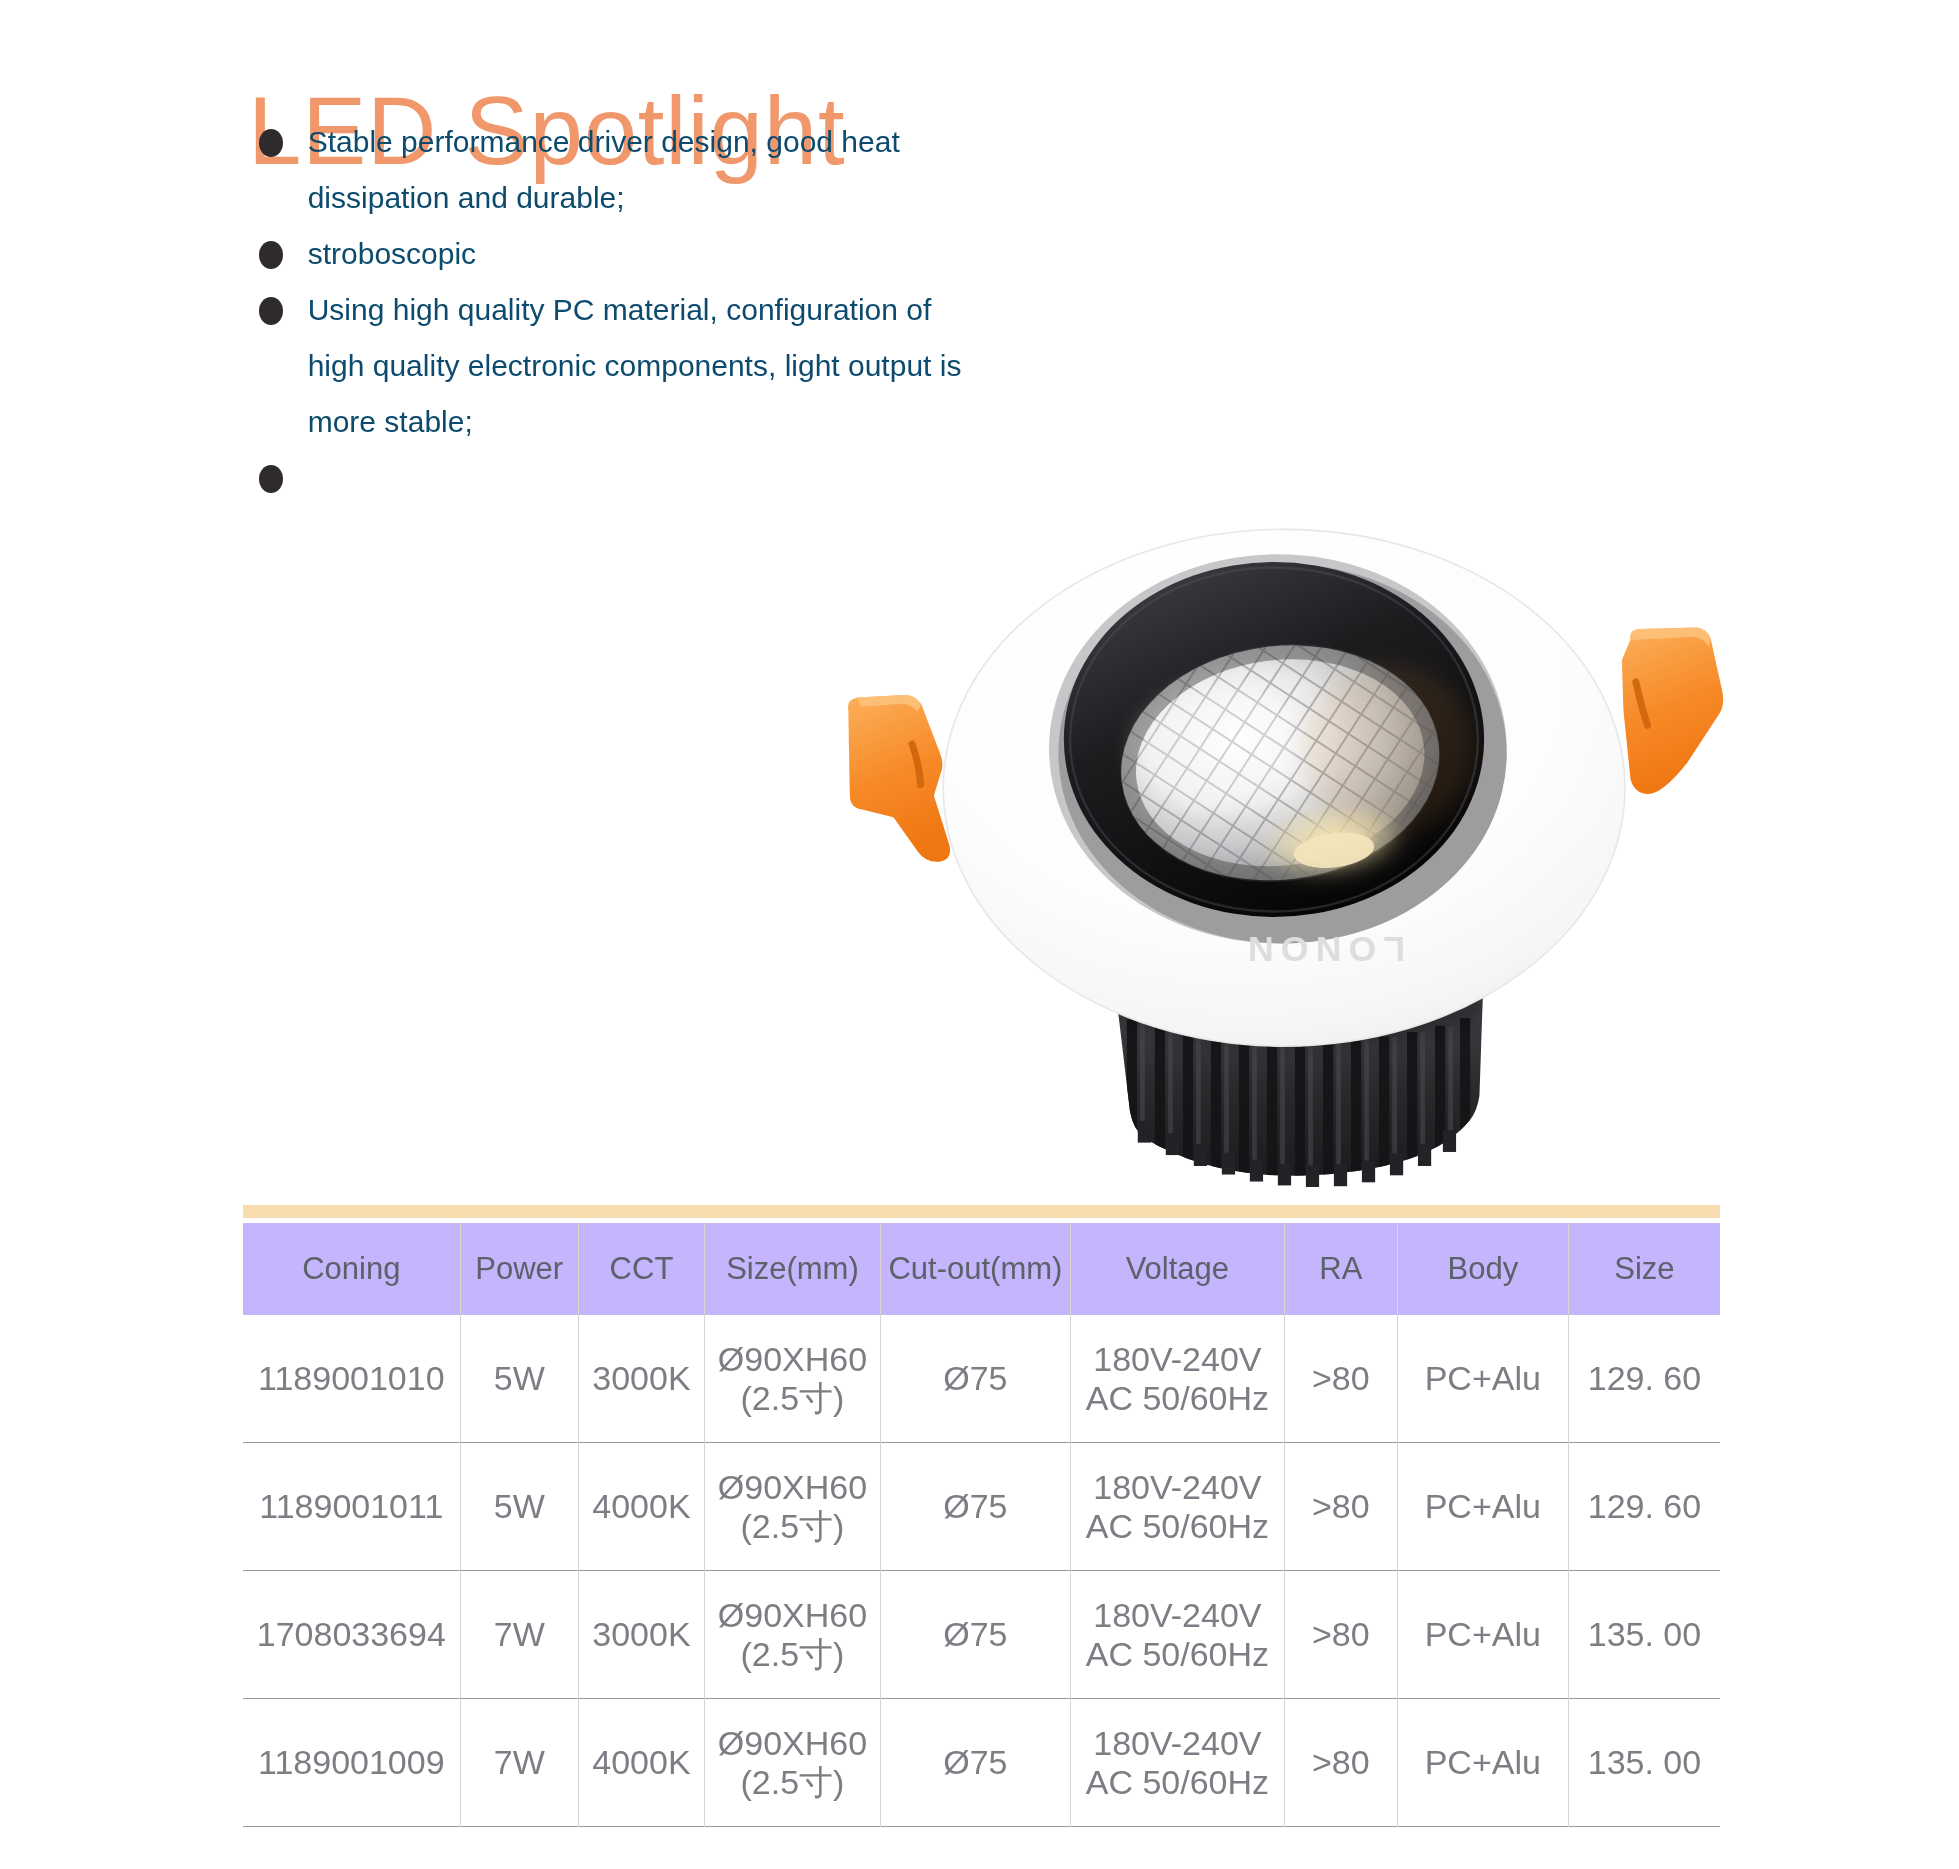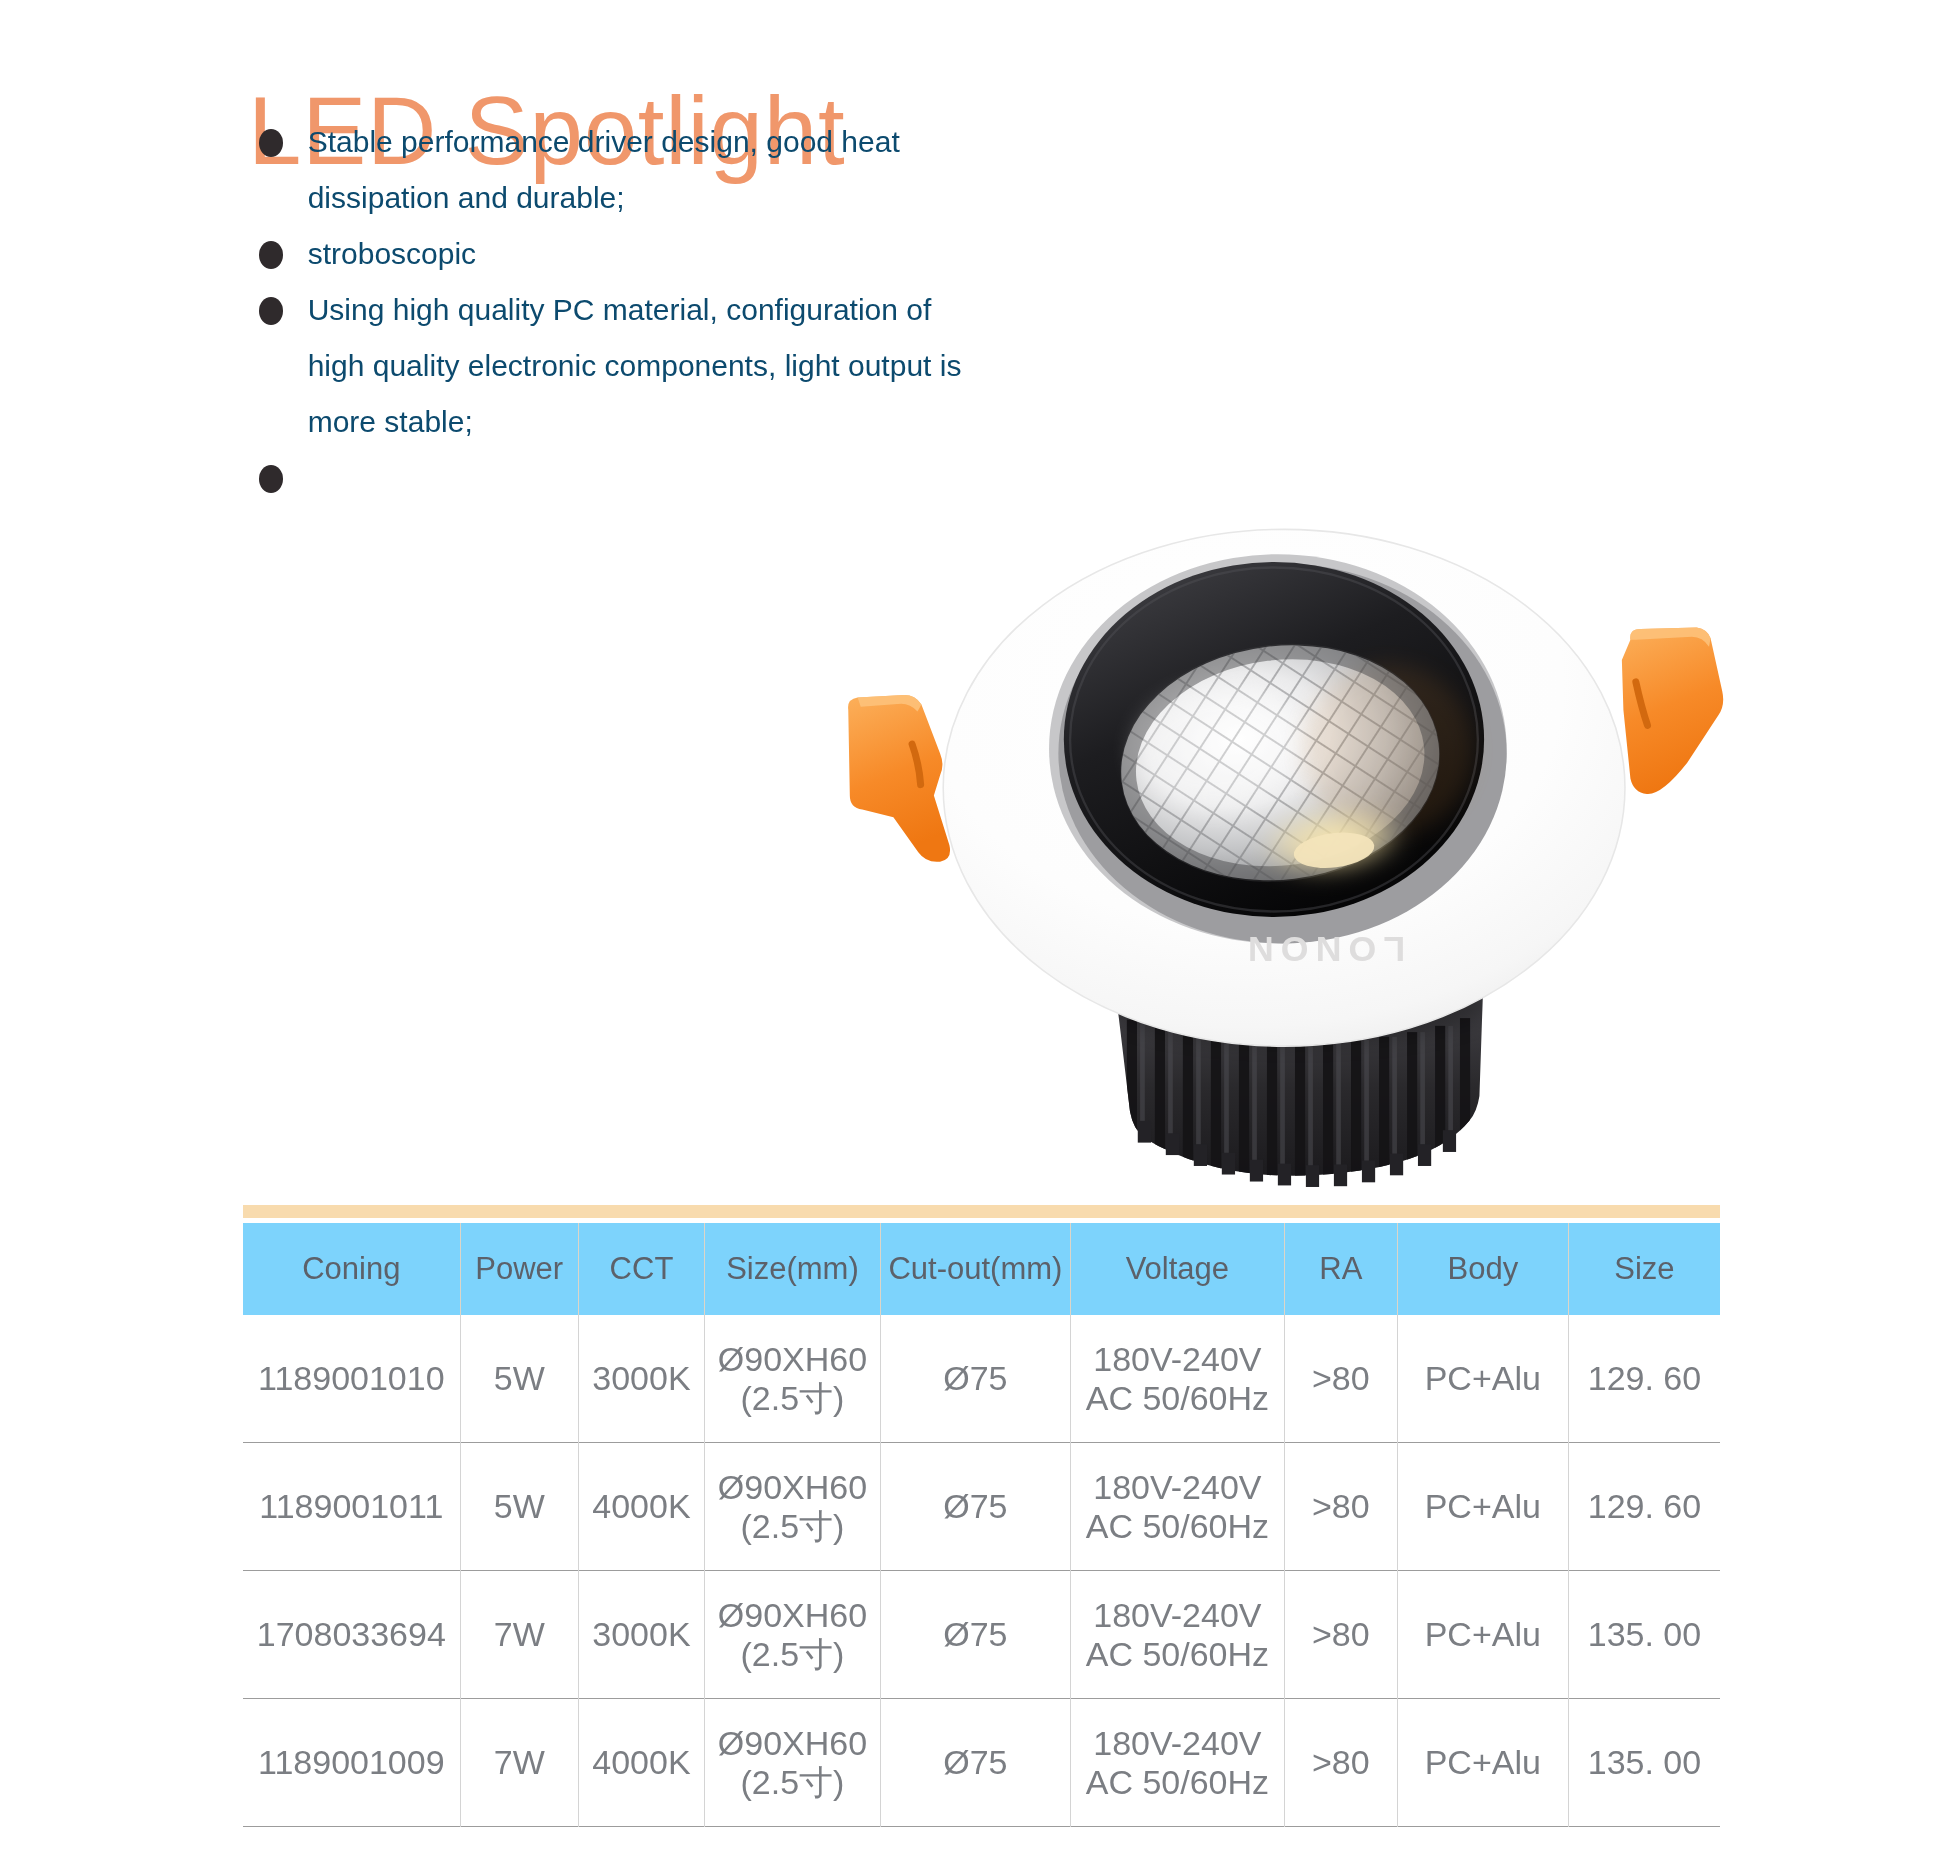--- a/index.html
+++ b/index.html
@@ -27,21 +27,21 @@
   
   .table-strip{
     position:absolute;left:243px;top:1205px;width:1477px;height:13.2px;
     background:#f8dbae;
   }
   .spec-table{
     position:absolute;left:243px;top:1223px;width:1477px;
     border-collapse:collapse;table-layout:fixed;
   }
   .spec-table th{
-    background:#7dd3fc;color:#5c616a;font-weight:400;
+    background:#c4b5fd;color:#5c616a;font-weight:400;
     font-size:31px;height:90px;text-align:center;vertical-align:middle;
   }
   .spec-table th + th{border-left:1.6px solid #ddd5c8;}
   .spec-table td{
     color:#7b7e83;font-size:34px;height:125px;text-align:center;vertical-align:middle;
     line-height:1.14;
   }
   .spec-table td + td{border-left:1.6px solid #d4d4d4;}
   .spec-table tbody tr + tr td{border-top:1.6px solid #9c9c9c;}
   .spec-table{border-bottom:1.6px solid #9c9c9c;}

